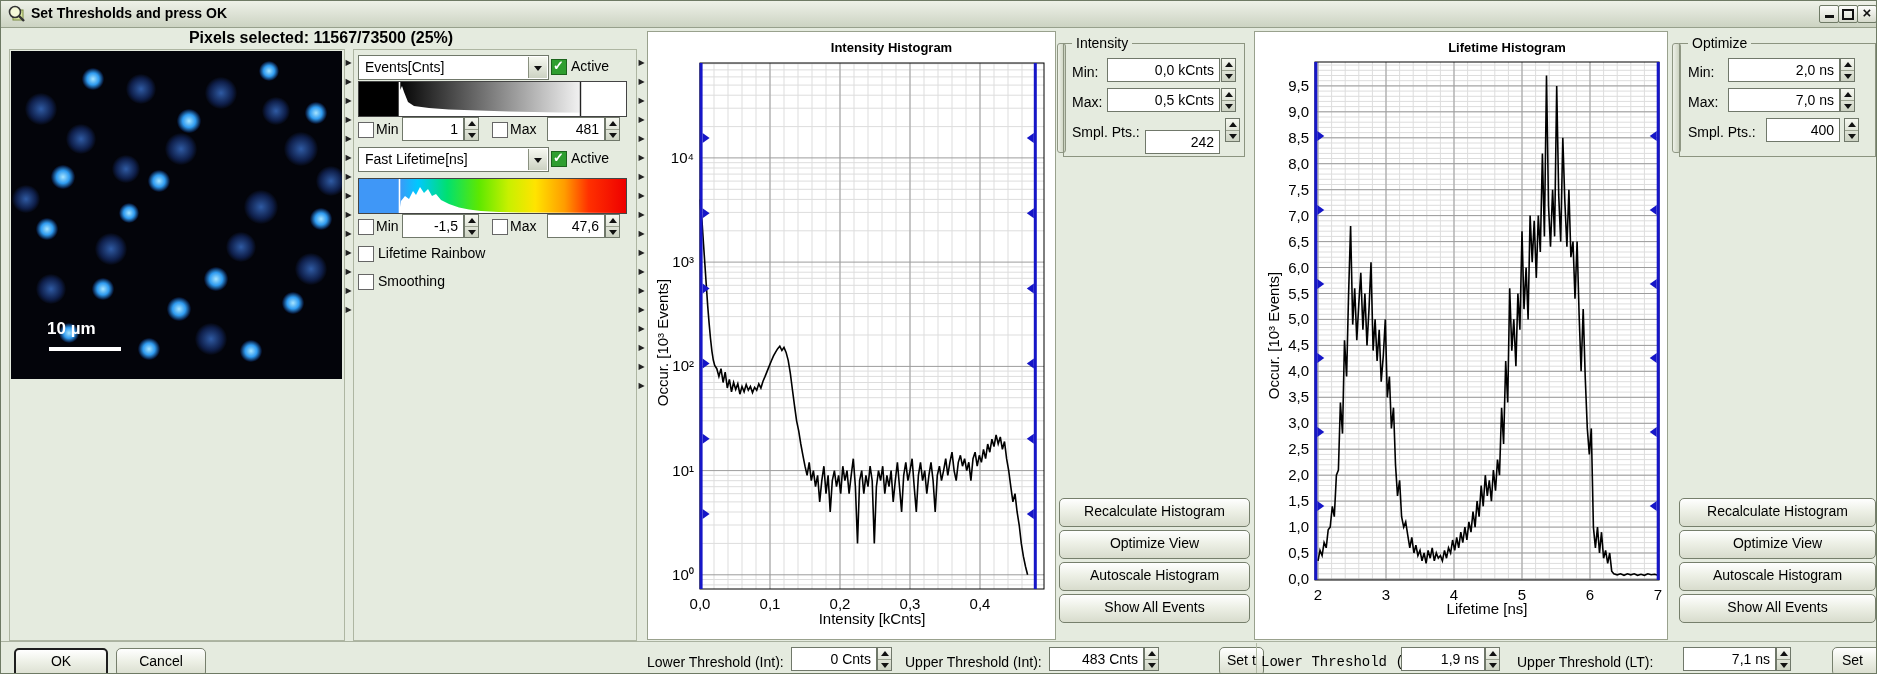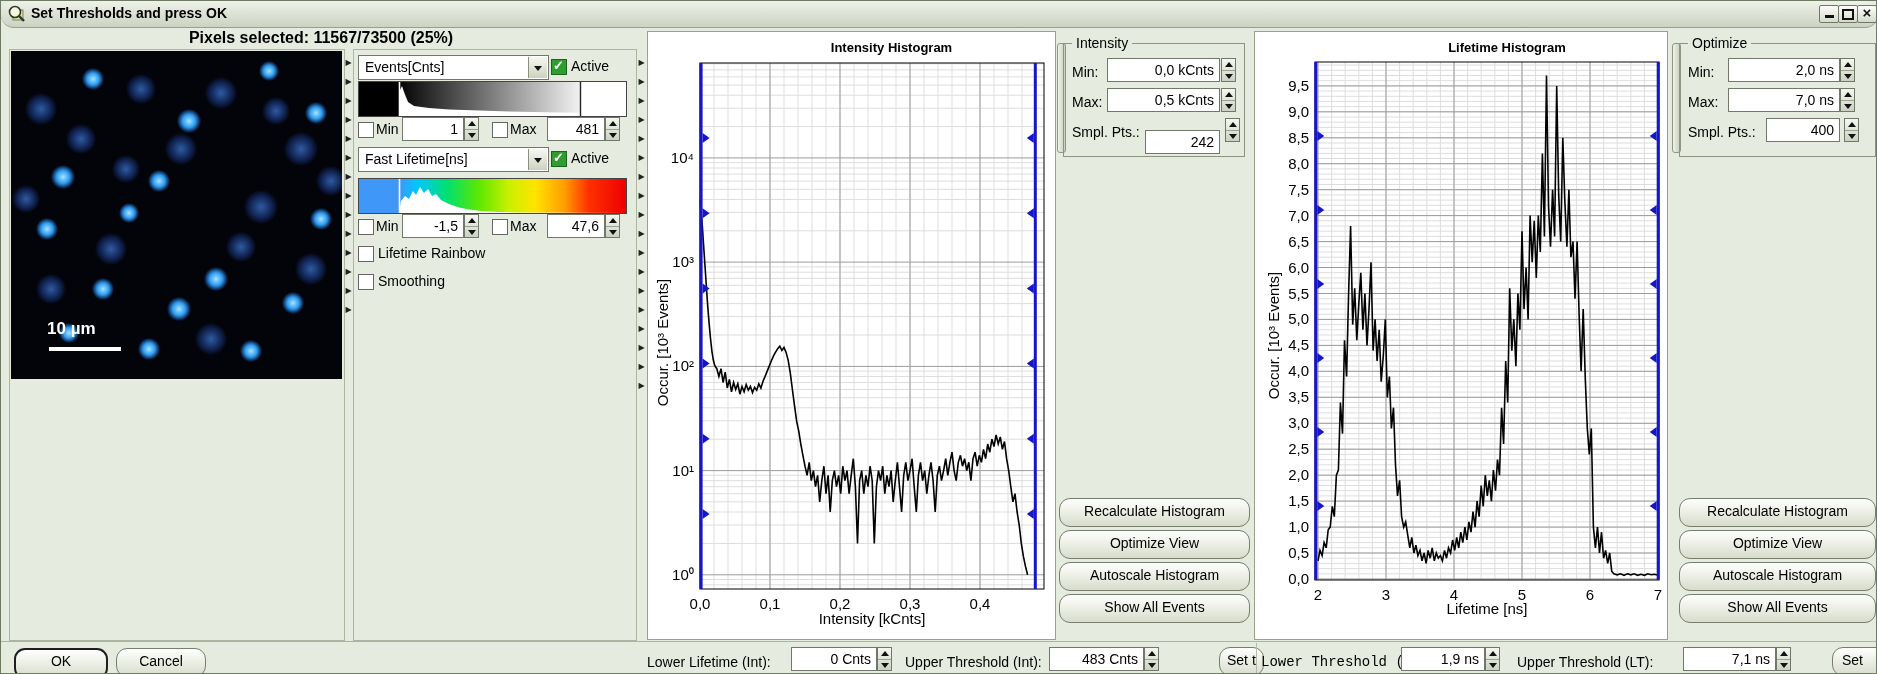--- a/index.html
+++ b/index.html
@@ -5,21 +5,21 @@
   html,body{margin:0;padding:0;}
   body{
     width:1877px;height:674px;position:relative;overflow:hidden;
     background:#e5ebdf;color:#000;
     font-family:"Liberation Sans",sans-serif;font-size:14px;
     border:1px solid #6e7a64;box-sizing:border-box;
   }
   .abs{position:absolute;}
   
   .titlebar{left:0;top:0;width:1877px;height:26px;
-    background:linear-gradient(#eef1e8,#ccd3c2);border-bottom:1px solid #97a08c;border-radius:13px;}
+    background:linear-gradient(#eef1e8,#ccd3c2);border-bottom:1px solid #97a08c;}
   .title-icon{left:6px;top:3px;width:19px;height:19px;}
   .title-text{left:30px;top:4px;font-weight:bold;font-size:14px;}
   .wbtn{top:4px;width:18px;height:16px;border:1px solid #6f7a66;border-radius:2px;
     background:linear-gradient(#fdfdfb,#d6dacc);text-align:center;line-height:13px;font-weight:bold;}
   .wbtn .glyph-min{display:block;margin:9px auto 0;width:9px;height:0;border-bottom:3px solid #111;}
   .wbtn .glyph-max{display:block;margin:3px auto 0;width:8px;height:7px;border:2px solid #111;}
   .wbtn .glyph-x{font-size:15px;line-height:14px;color:#111;}
   
   .pix-header{left:10px;top:28px;width:620px;text-align:center;font-weight:bold;font-size:16px;}
   
@@ -60,21 +60,21 @@
   
   .plotbox{background:#fff;border:1px solid #99a18d;}
   .plot-title{position:absolute;top:8px;width:100%;text-align:center;font-weight:bold;font-size:13px;}
   .plot-xlabel{position:absolute;text-align:center;font-size:15px;}
   .plot-ylabel{position:absolute;width:200px;text-align:center;font-size:15px;transform:rotate(-90deg);}
   .grab{width:7px;height:108px;border:1px solid #8f9784;border-radius:3px;
     background:linear-gradient(90deg,#eef1e8,#c8cfbc);}
   
   .groupbox{position:absolute;border:1px solid #8c9480;}
   .gb-label{position:absolute;top:-9px;left:8px;background:#e5ebdf;padding:0 4px;font-size:14px;}
-  .btn{position:absolute;height:27px;border:1px solid #767f6c;border-radius:11px;
+  .btn{position:absolute;height:27px;border:1px solid #767f6c;border-radius:5px;
     background:linear-gradient(#ffffff,#edf0e6 45%,#d8dccd);text-align:center;line-height:25px;font-size:14px;white-space:nowrap;overflow:hidden;}
   .btn.default{border:2px solid #1e1e1e;line-height:23px;}
   
   .bottom-bar{left:0;top:640px;width:1877px;height:34px;border-top:1px solid #aab2a0;background:#e5ebdf;}
   .vdiv{position:absolute;top:1px;bottom:1px;width:1px;background:#b4bca8;}
 </style>
 </head>
 <body>
 
 <div class="abs titlebar">
@@ -651,21 +651,21 @@
   <div class="btn" style="left:2px;top:467px;width:195px;">Recalculate Histogram</div>
   <div class="btn" style="left:2px;top:499px;width:195px;">Optimize View</div>
   <div class="btn" style="left:2px;top:531px;width:195px;">Autoscale Histogram</div>
   <div class="btn" style="left:2px;top:563px;width:195px;">Show All Events</div>
 </div>
 
 <div class="abs bottom-bar">
   <div class="btn default" style="left:13px;top:6px;width:90px;">OK</div>
   <div class="btn" style="left:115px;top:6px;width:88px;">Cancel</div>
 
-  <span class="lbl" style="left:646px;top:12px;">Lower Lifetime (Int):</span>
+  <span class="lbl" style="left:646px;top:12px;">Lower Threshold (Int):</span>
   <input class="val" style="left: 790px; top: 5px; width: 86px;" value="0 Cnts">
   <span class="spin" style="left:876px;top:5px;">
       <span class="sb up">
         <i class="tri-up"></i>
       </span>
       <span class="sb dn">
         <i class="tri-dn"></i>
       </span>
     </span>
   <span class="lbl" style="left:904px;top:12px;">Upper Threshold (Int):</span>

